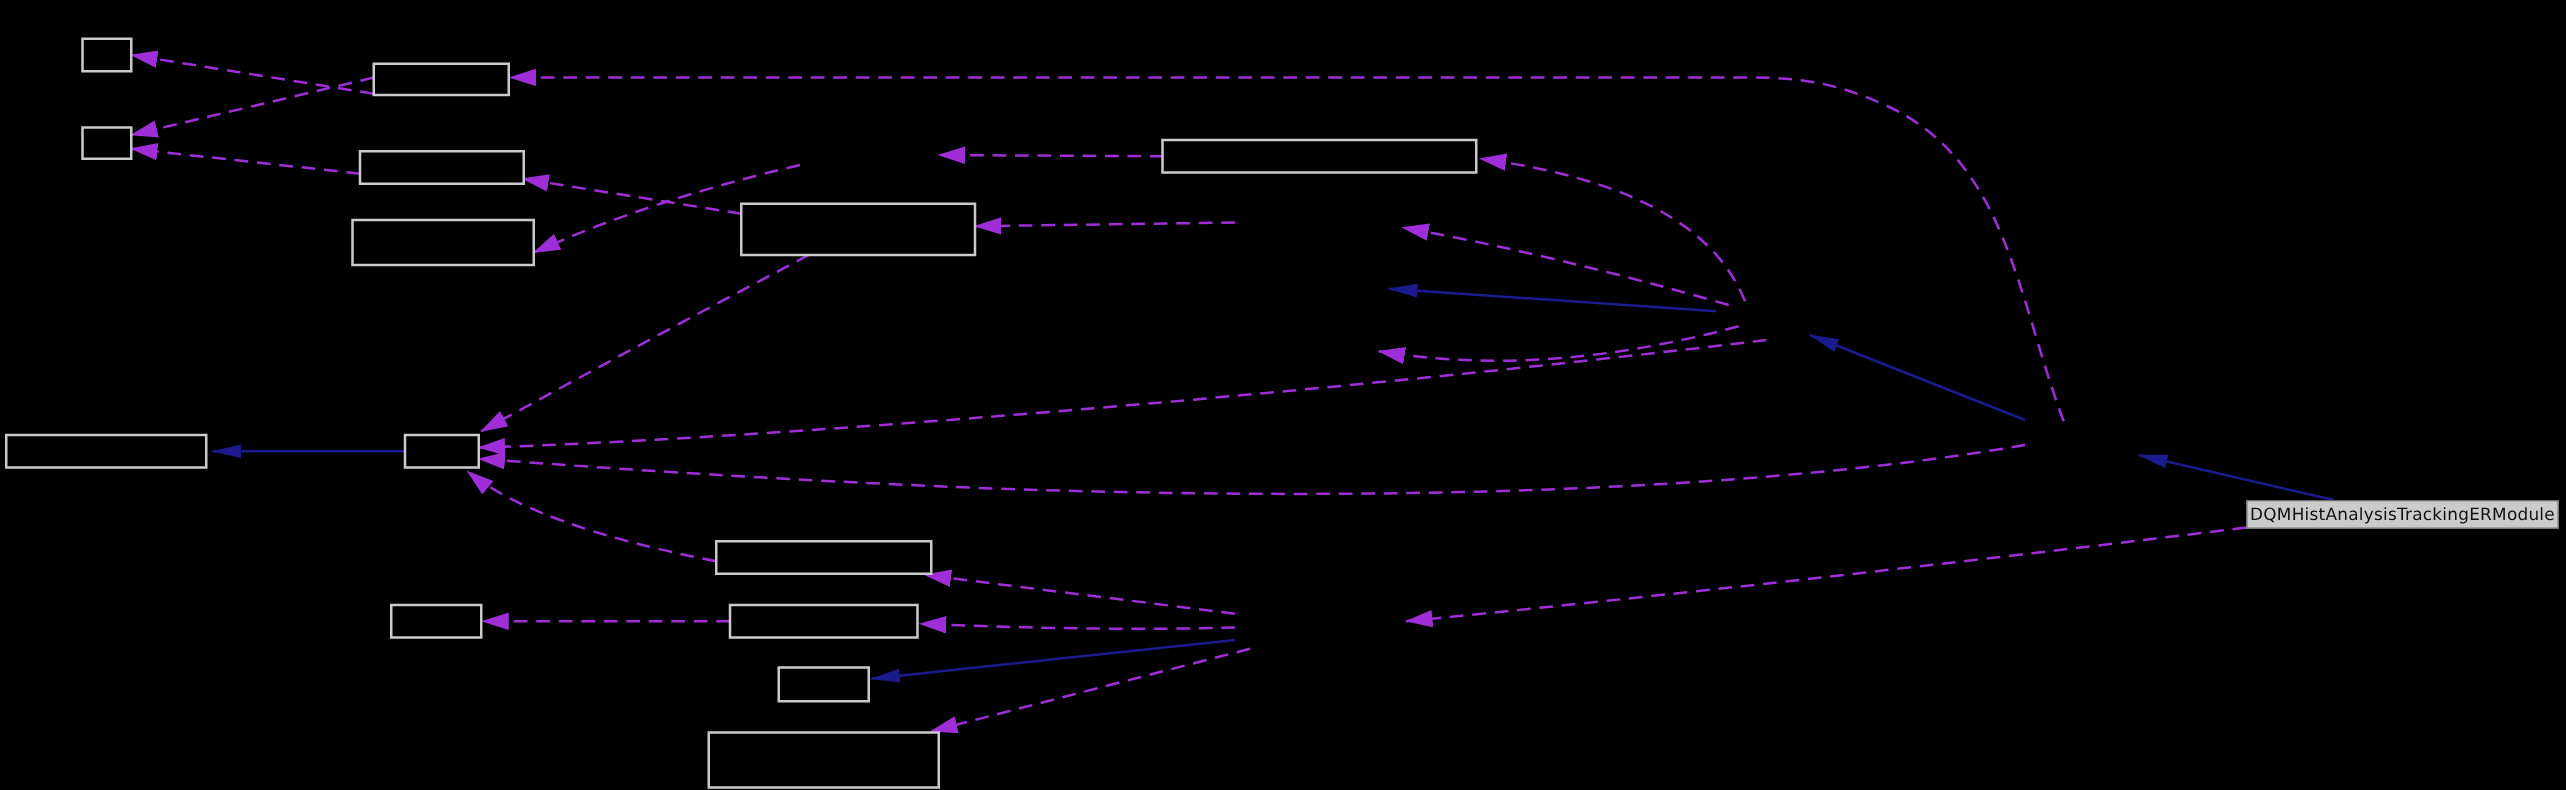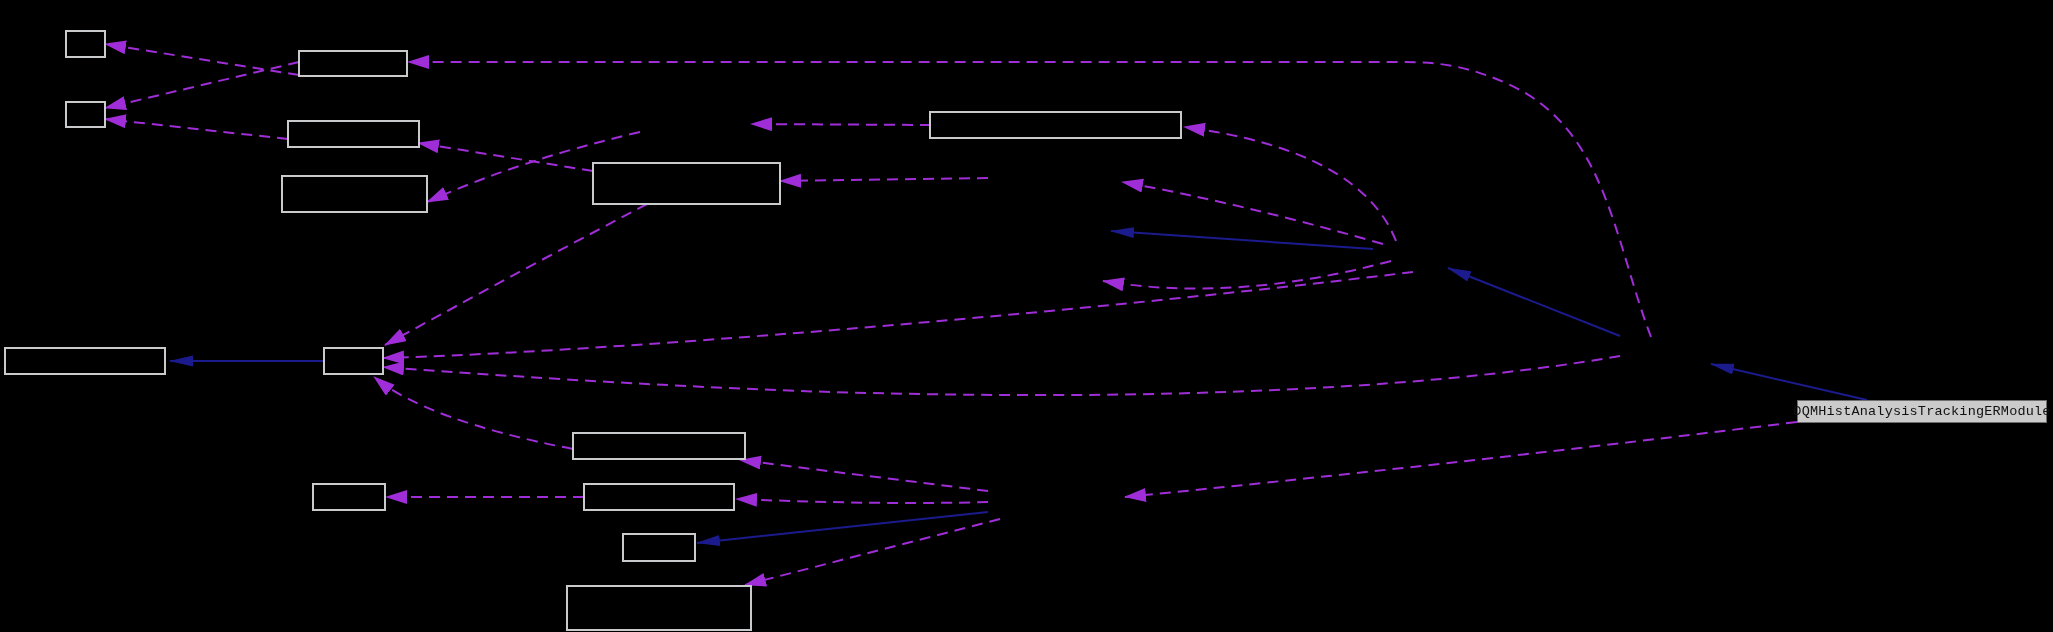--- a/index.html
+++ b/index.html
@@ -60,14 +60,14 @@
         <rect x="5" y="348" width="160" height="26" fill="#000000" stroke="#c9cacb" stroke-width="2"></rect>
         <rect x="324" y="348" width="59" height="26" fill="#000000" stroke="#c9cacb" stroke-width="2"></rect>
         <rect x="573" y="433" width="172" height="26" fill="#000000" stroke="#c9cacb" stroke-width="2"></rect>
         <rect x="584" y="484" width="150" height="26" fill="#000000" stroke="#c9cacb" stroke-width="2"></rect>
         <rect x="313" y="484" width="72" height="26" fill="#000000" stroke="#c9cacb" stroke-width="2"></rect>
         <rect x="623" y="534" width="72" height="27" fill="#000000" stroke="#c9cacb" stroke-width="2"></rect>
         <rect x="567" y="586" width="184" height="44" fill="#000000" stroke="#c9cacb" stroke-width="2"></rect>
       </g>
   </svg>
 
-  <div class="main-node" style="left: 1797px; top: 400px; width: 250px; height: 23px; background: rgb(203, 203, 203); border: 1px solid rgb(110, 110, 110); color: rgb(17, 17, 17); font-family: Liberation Mono, monospace;">DQMHistAnalysisTrackingERModule</div>
+  <div class="main-node" style="left: 1797px; top: 400px; width: 250px; height: 23px; background: rgb(203, 203, 203); border: 1px solid rgb(110, 110, 110); color: rgb(17, 17, 17);">DQMHistAnalysisTrackingERModule</div>
 </div>
 
 </body></html>

